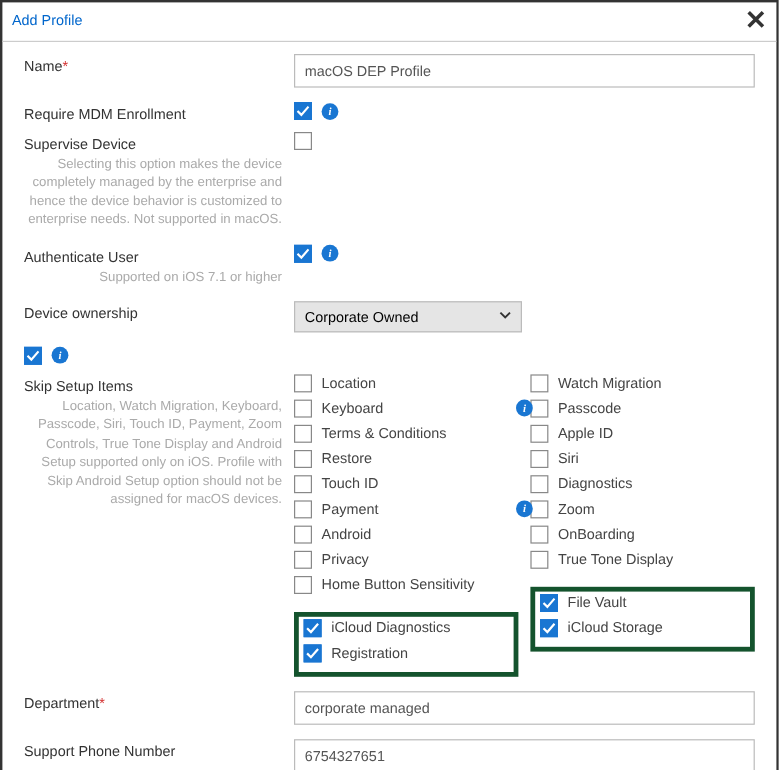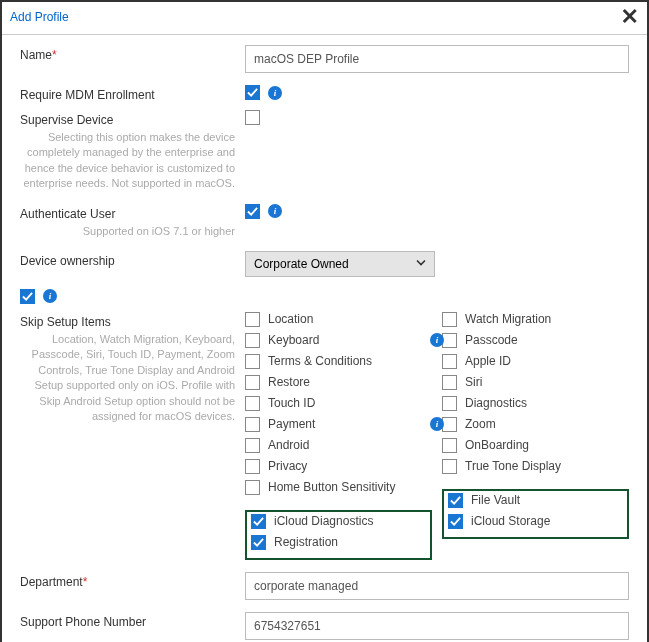--- a/index.html
+++ b/index.html
@@ -138,21 +138,21 @@
   .skip-item .info-lead {
     position: absolute;
     left: -20px;
   }
   .skip-item .lab {
     margin-left: 8px;
     font-size: 12px;
     color: #444;
   }
   .highlight-box {
-    border: 2px solid #14532d;
+    border: 4px solid #14532d;
     padding: 2px 4px;
     margin-top: 12px;
   }
   .cb-line { display: flex; align-items: center; }
 </style>
 </head>
 <body>
 
 <div class="dialog">
 

